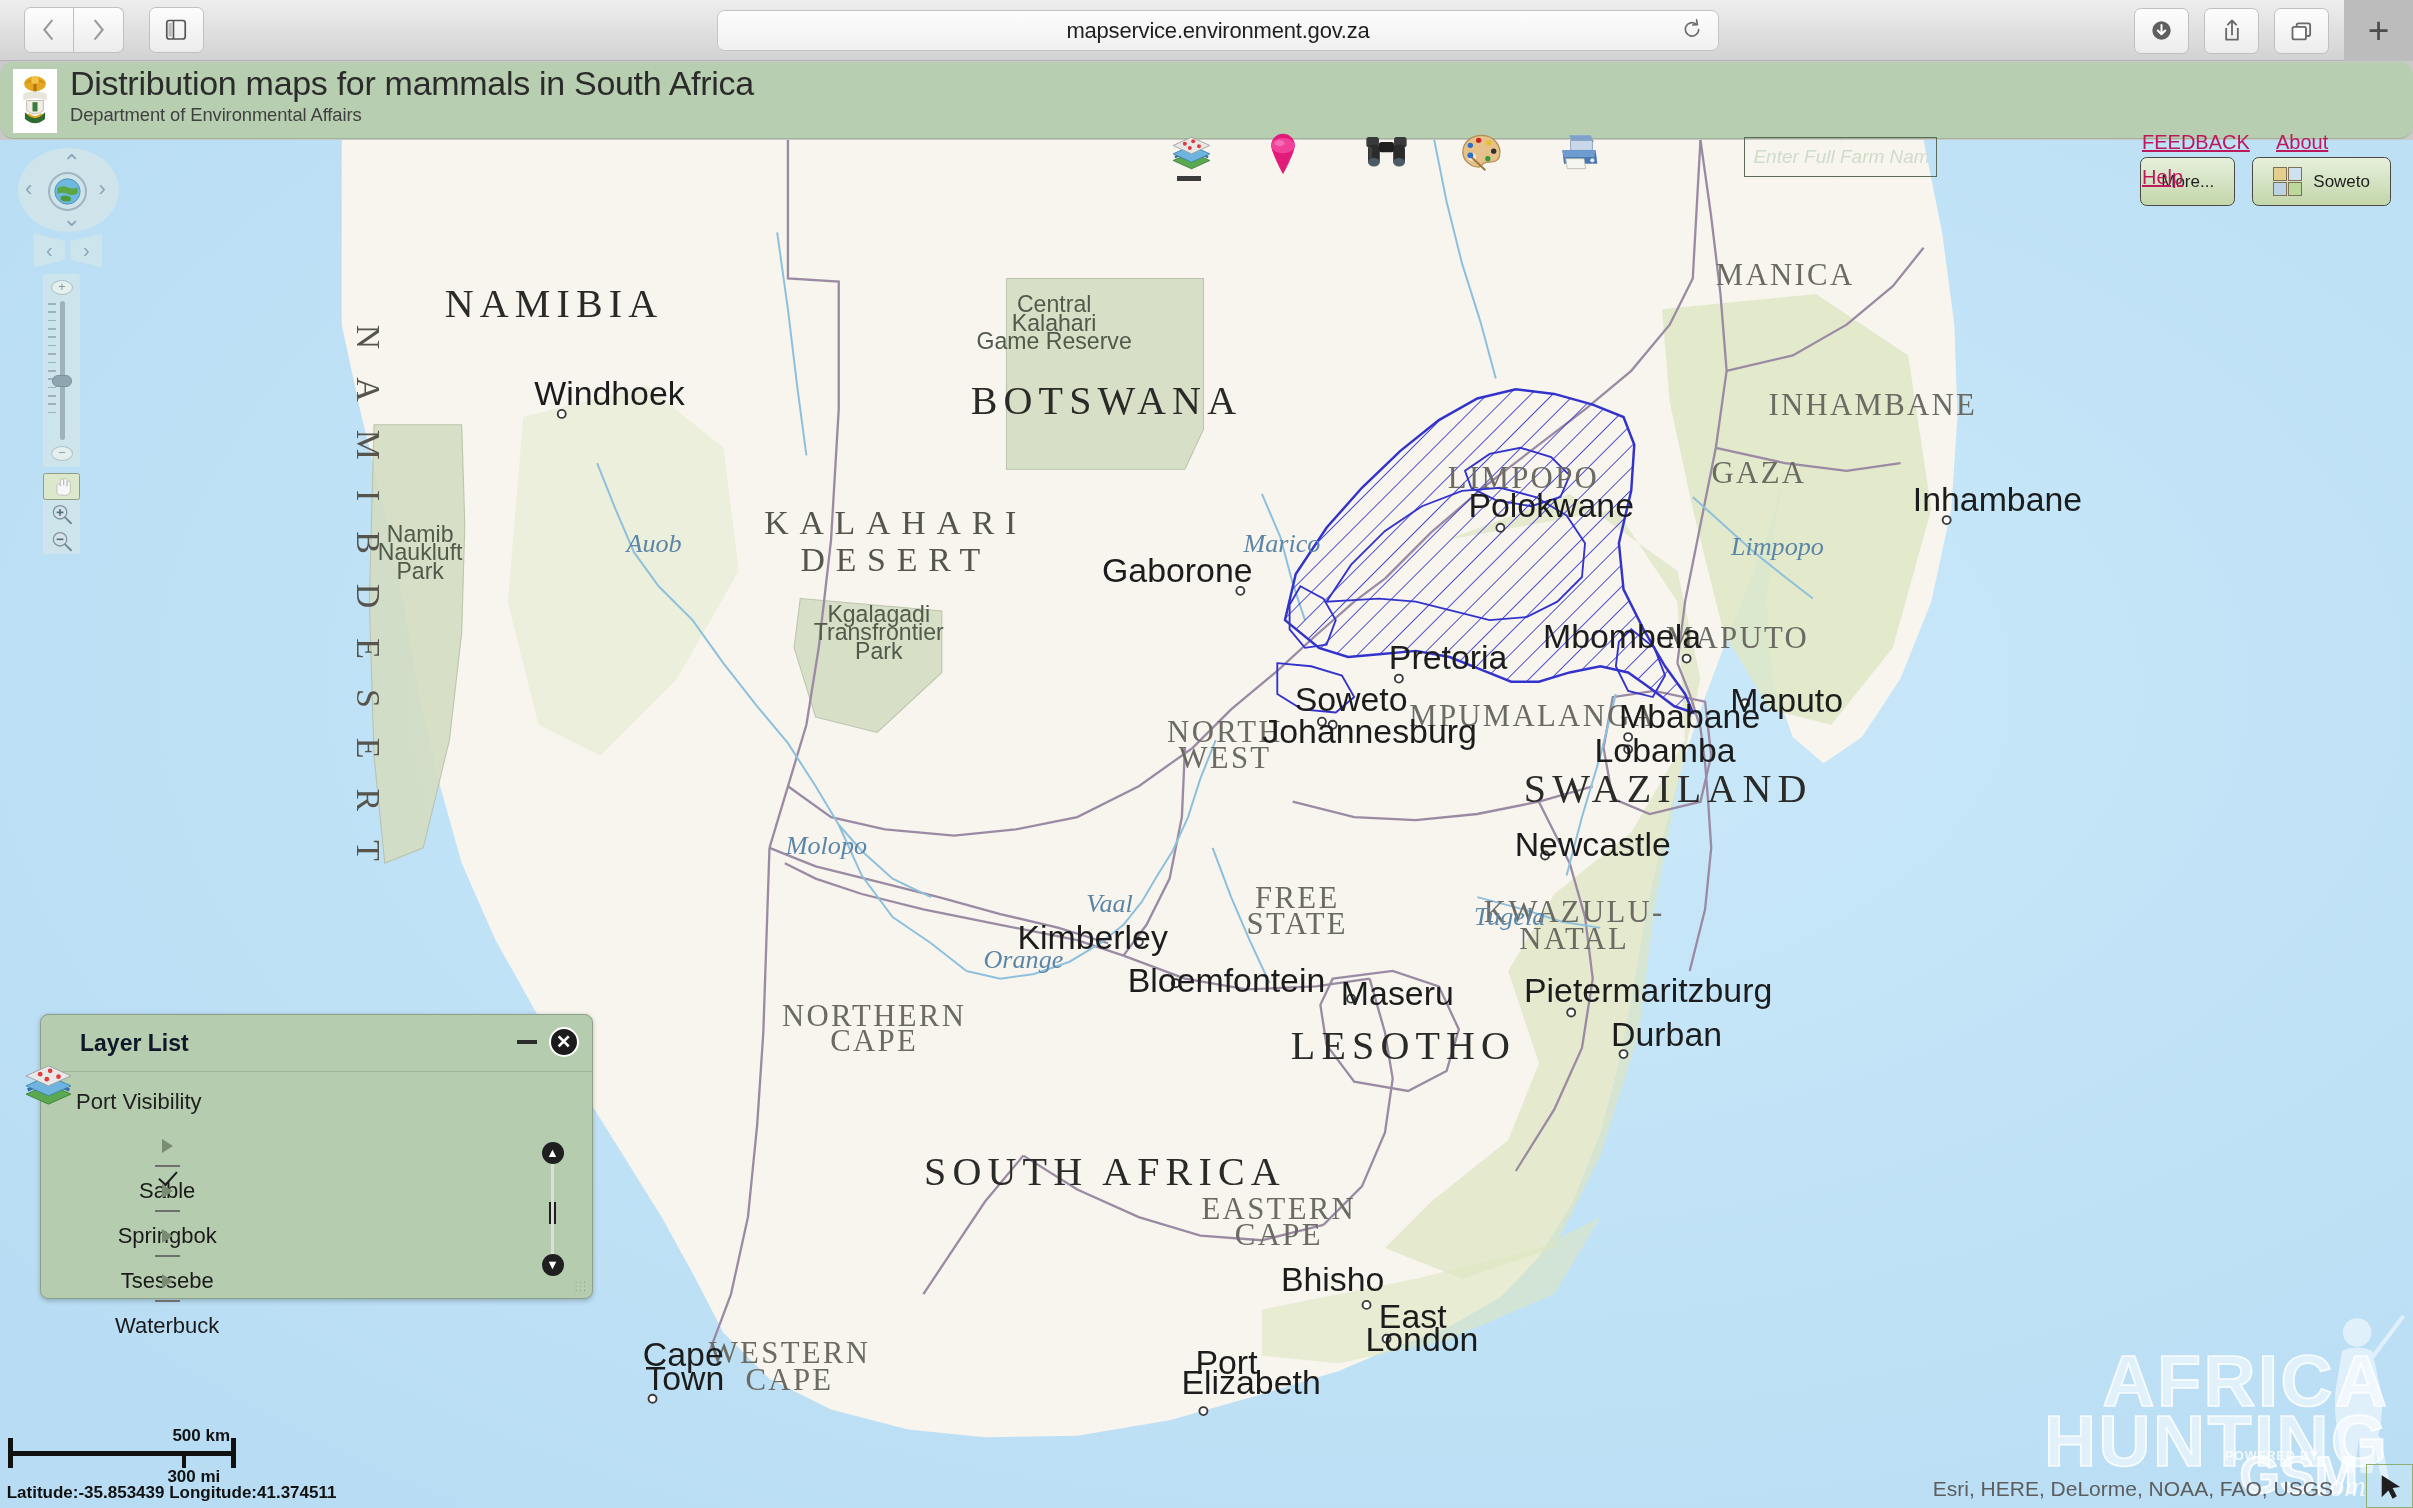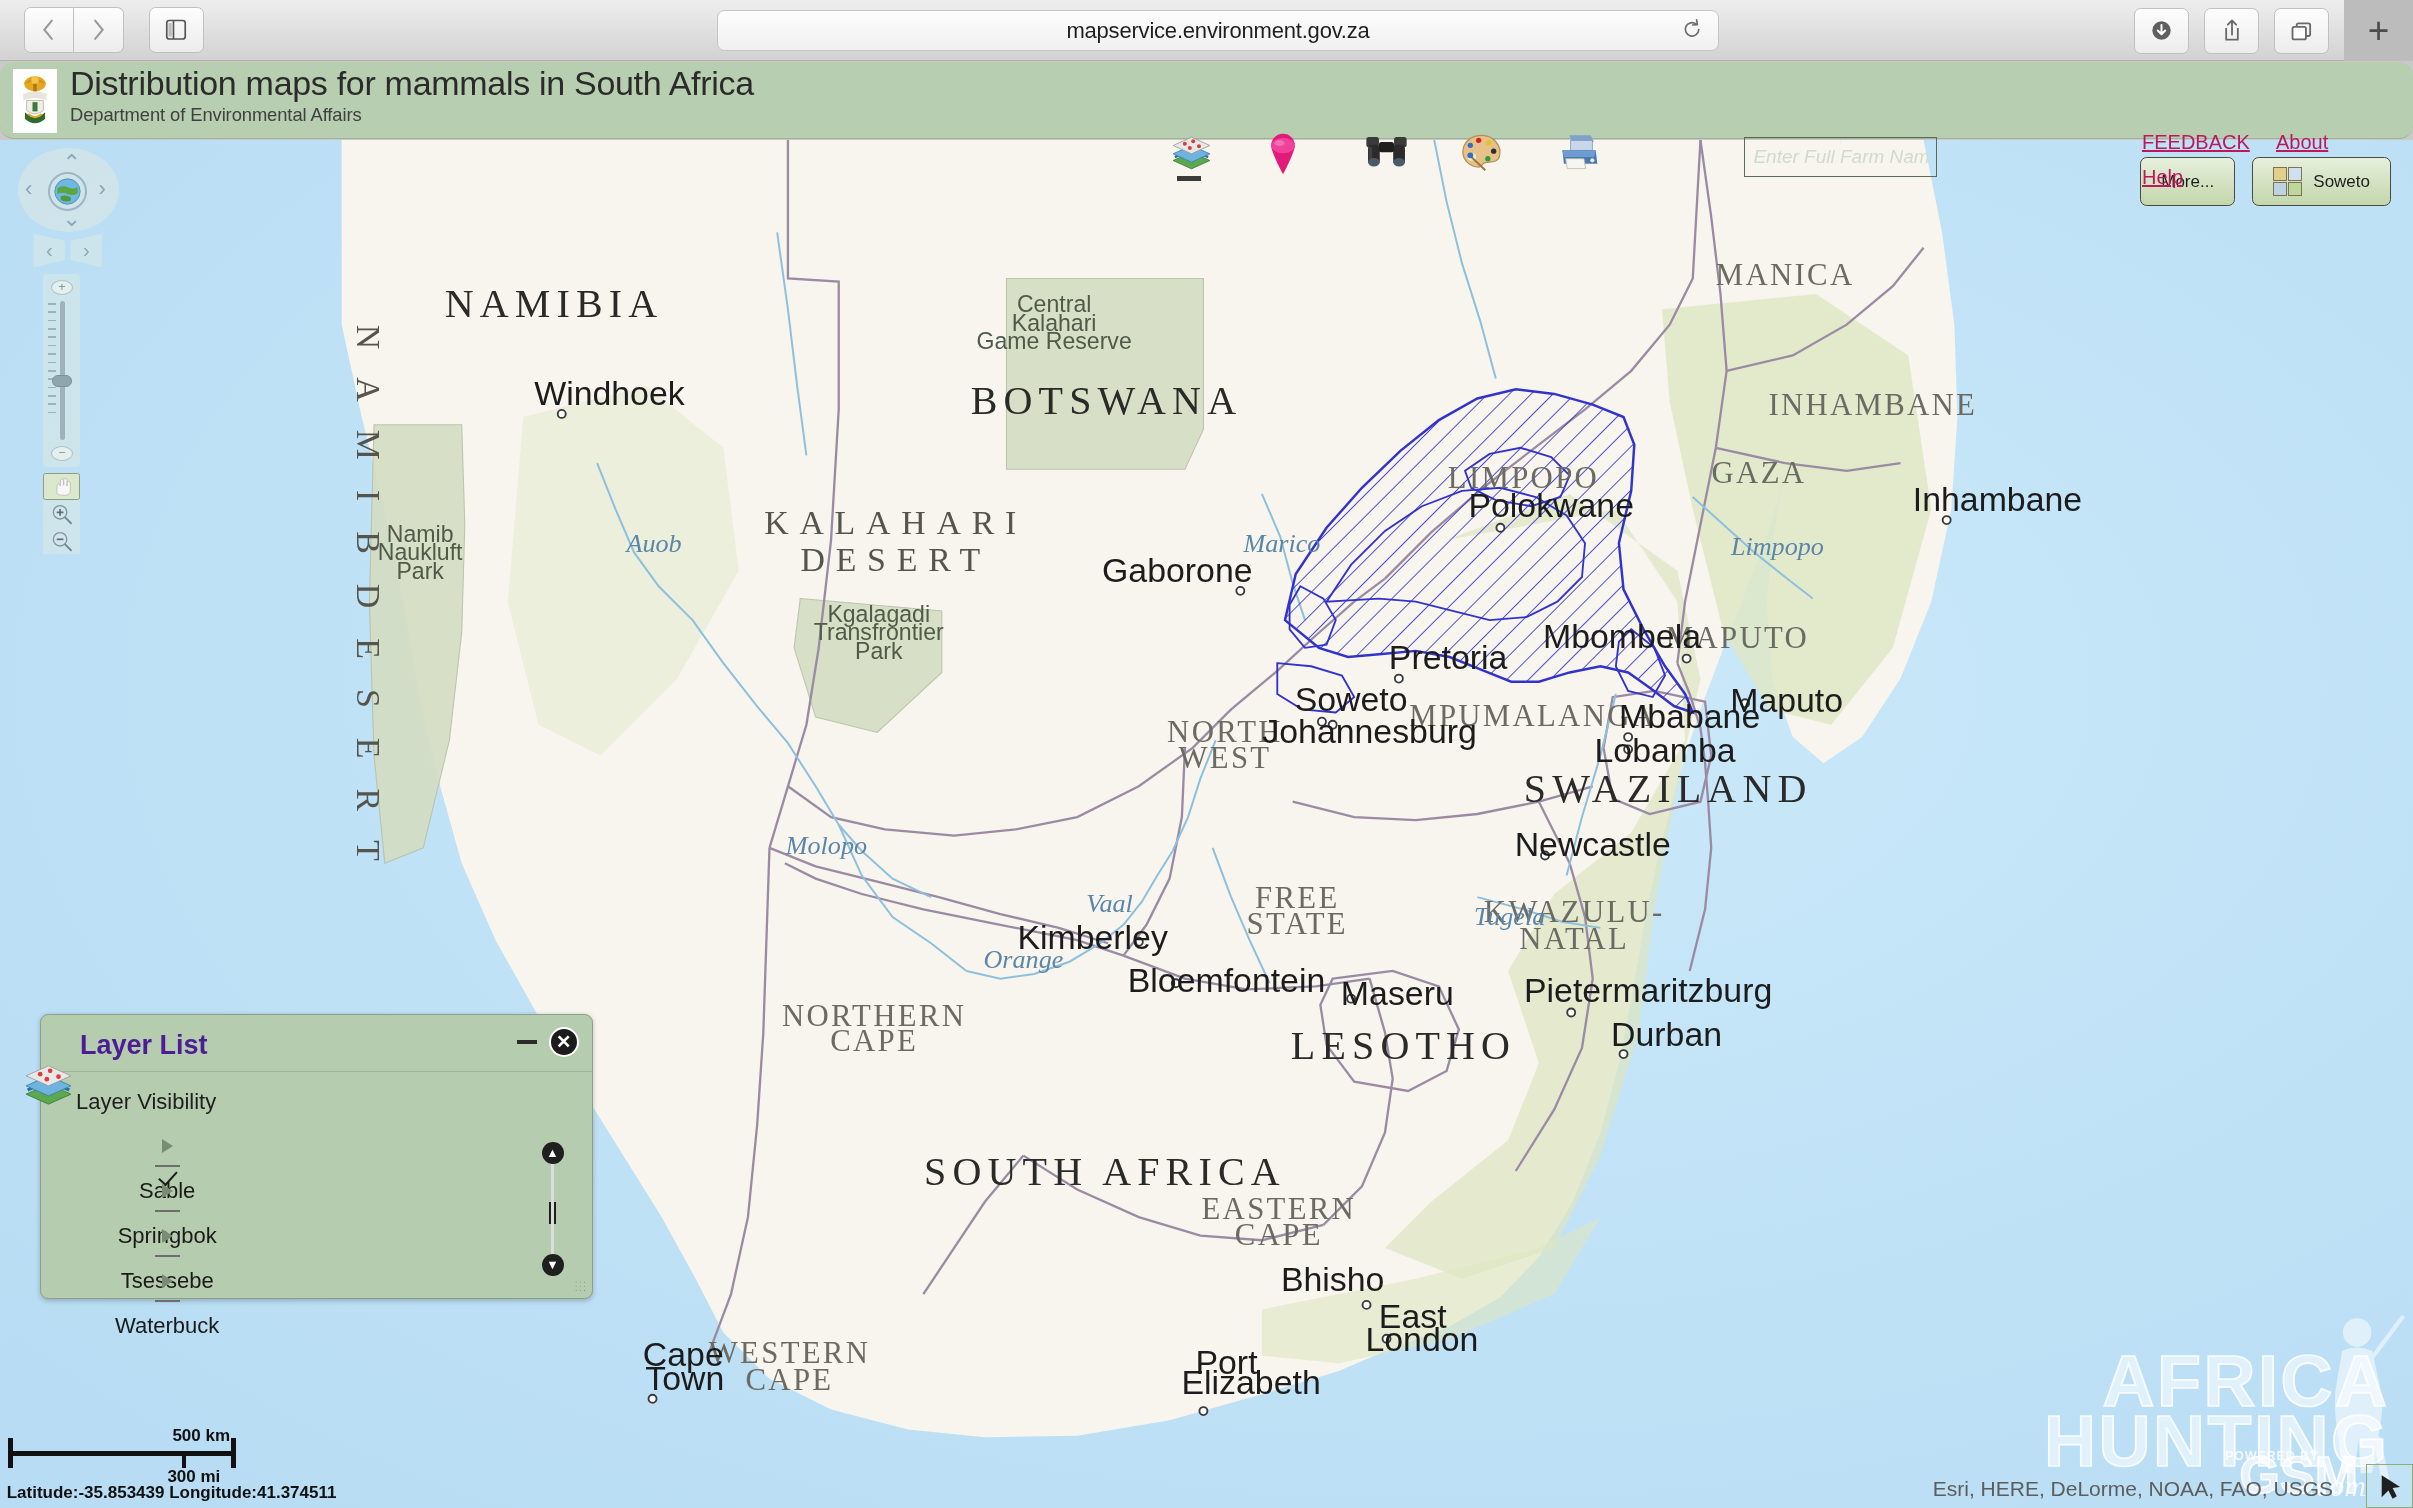--- a/index.html
+++ b/index.html
@@ -228,21 +228,21 @@
     border-radius: 8.4px;
     z-index: 25;
     box-shadow: 0 1.7px 5px rgba(0,0,0,0.22);
   }
   #layer-panel-header {
     height: 57px; position: relative;
     border-bottom: 0.8px solid #a2b59b;
   }
   #layer-panel-title {
     position: absolute; left: 39px; top: 15px;
-    font-size: 27px; font-weight: bold; color: #4c1d95;
+    font-size: 23px; font-weight: bold; color: #0f172a;
   }
   #panel-minimize {
     position: absolute; right: 55px; top: 25px;
     width: 20px; height: 4.2px; background: #2b2b2b;
     cursor: pointer;
   }
   #panel-close {
     position: absolute; right: 13.4px; top: 11.7px;
     width: 30px; height: 30px; border-radius: 50%;
     background: #1c1c1c; border: 2.5px solid #ffffff;
@@ -821,21 +821,21 @@
         <path d="M6 42 L33 30 L60 42 L33 54 Z" fill="#5aa84f" stroke="#3d7a36"></path>
         <path d="M8 37 L33 26 L58 37" fill="none" stroke="#2f6ea8" stroke-width="4"></path>
         <path d="M6 32 L33 20 L60 32 L33 44 Z" fill="#6fb4de" stroke="#3b7fa8"></path>
         <path d="M6 20 L33 8 L60 20 L33 32 Z" fill="#e8e8e8" stroke="#9a9a9a"></path>
         <circle cx="23" cy="18" r="2.8" fill="#e03b3b"></circle>
         <circle cx="35" cy="14" r="2.8" fill="#e03b3b"></circle>
         <circle cx="45" cy="21" r="2.8" fill="#e03b3b"></circle>
         <circle cx="31" cy="24" r="2.8" fill="#e03b3b"></circle>
       </svg>
     </div>
-    <div id="layer-visibility-label">Layer Visibility</div>
+    <div id="layer-visibility-label">Port Visibility</div>
 
     <div id="layer-items">
       <div class="layer-row">
         <span class="layer-arrow"></span>
         <span class="layer-check checked"></span>
         <span class="layer-label">Sable</span>
       </div>
       <div class="layer-row">
         <span class="layer-arrow"></span>
         <span class="layer-check"></span>

